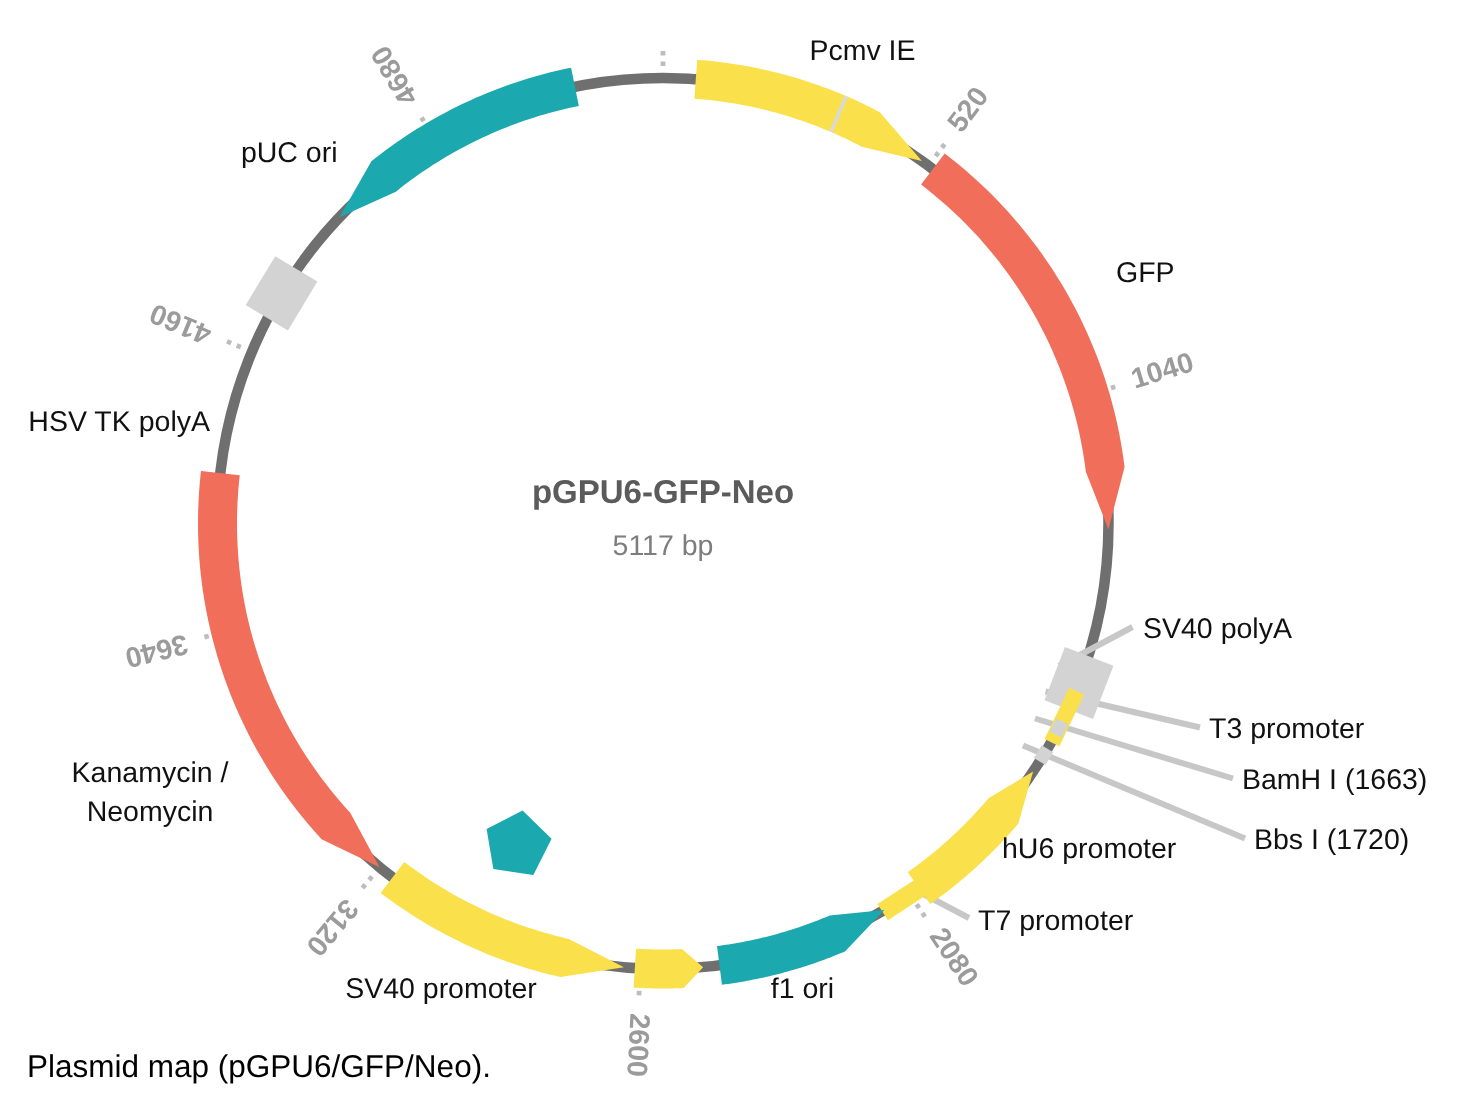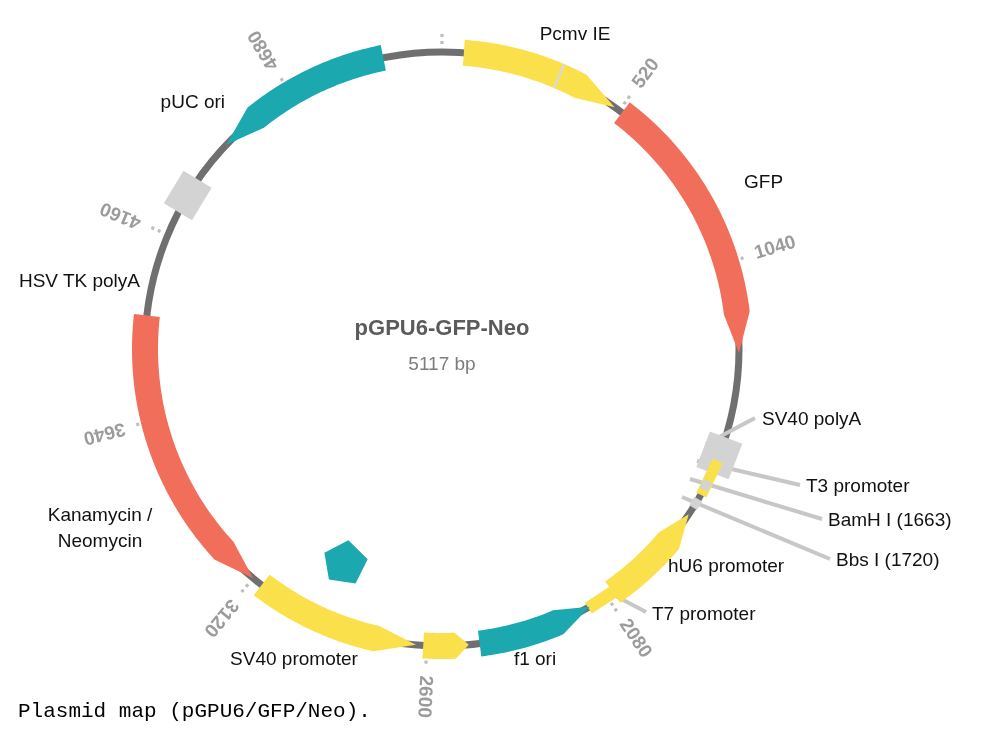--- a/index.html
+++ b/index.html
@@ -41,21 +41,21 @@
   .plasmid-size {
     font-size: 19px;
     fill: #7d7d7d;
   }
   .caption {
     position: absolute;
     left: 18px;
     top: 700px;
     font-size: 21px;
     color: #000000;
-    font-family: Liberation Mono, monospace;
+    font-family: Liberation Sans, sans-serif;
     white-space: nowrap;
   }
   .leader { stroke: #c7c7c7; stroke-width: 4; stroke-linecap: butt; }
   .tickmark { stroke: #bdbdbd; stroke-width: 3.2; stroke-dasharray: 3 4; }
 </style>
 </head>
 <body>
 
 <div id="map-root">
   <svg id="plasmid-svg" width="982" height="744" viewBox="0 0 982 744">

